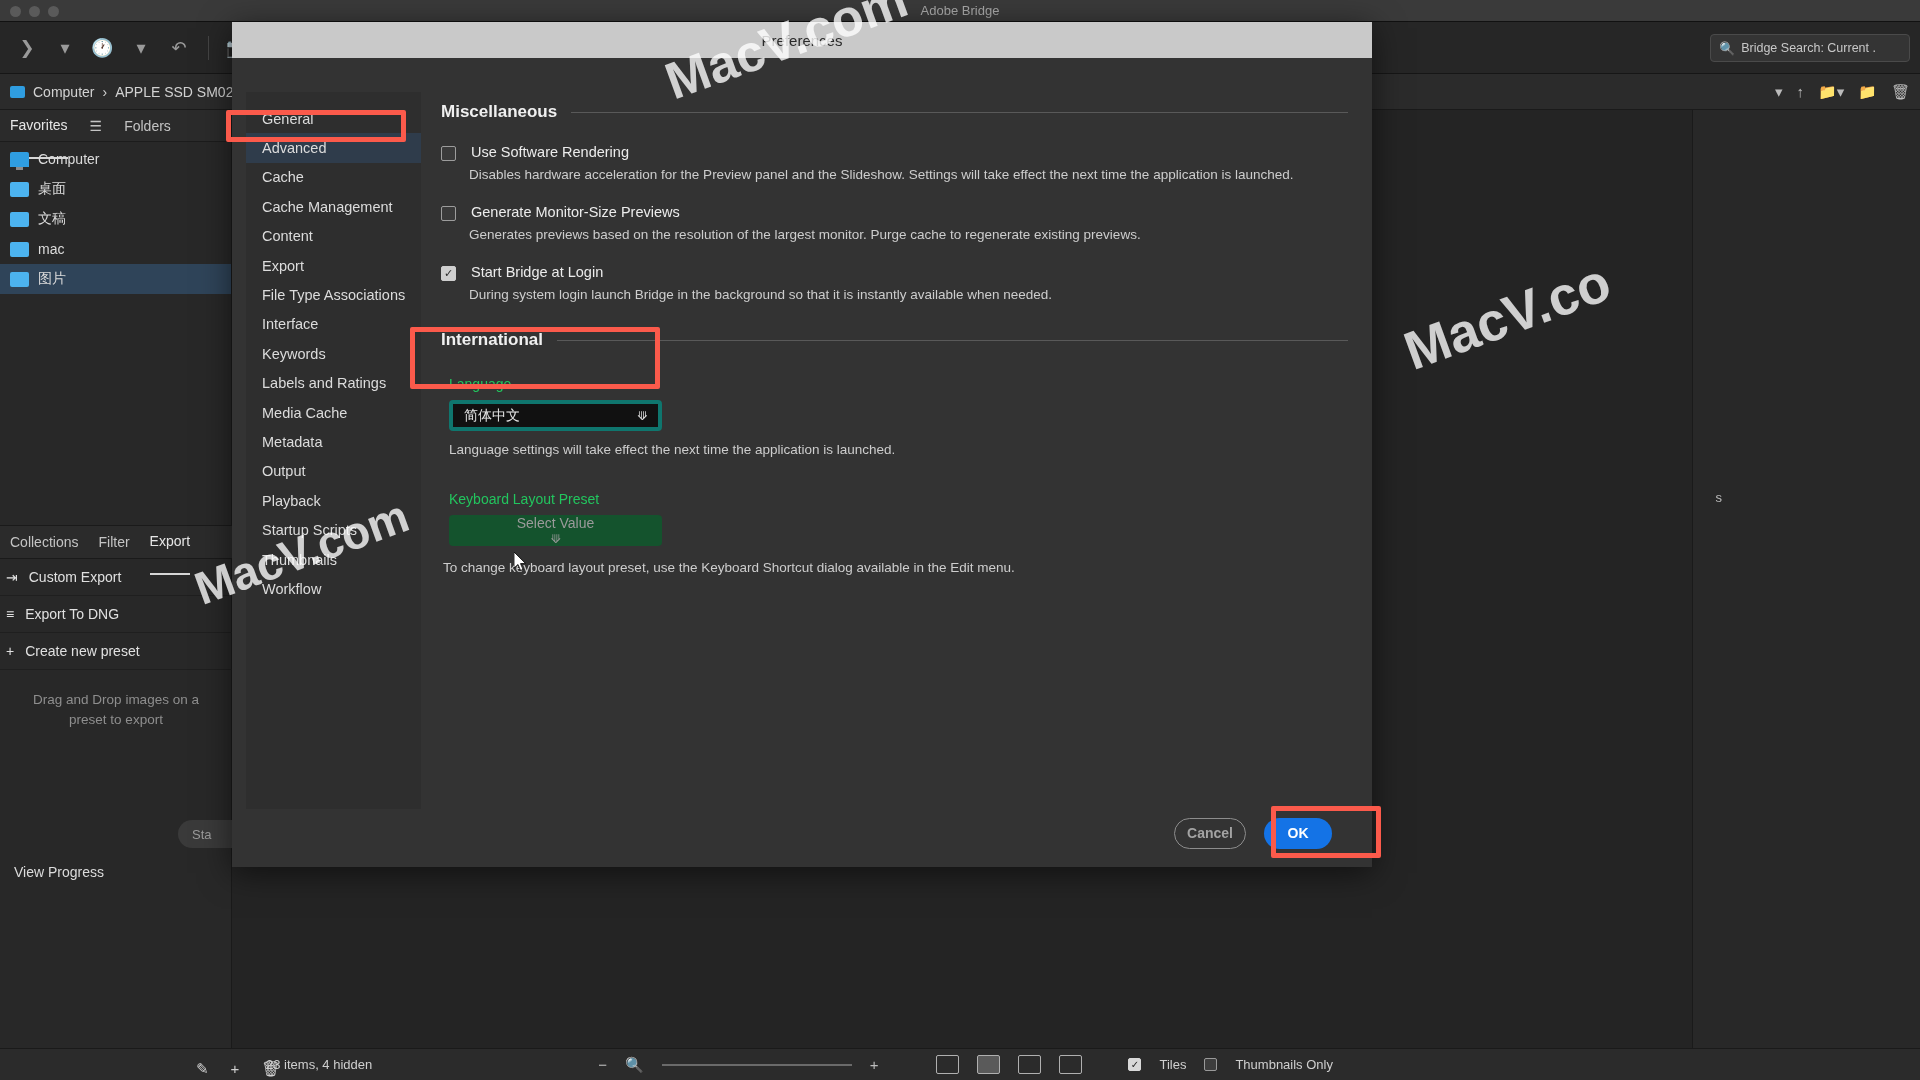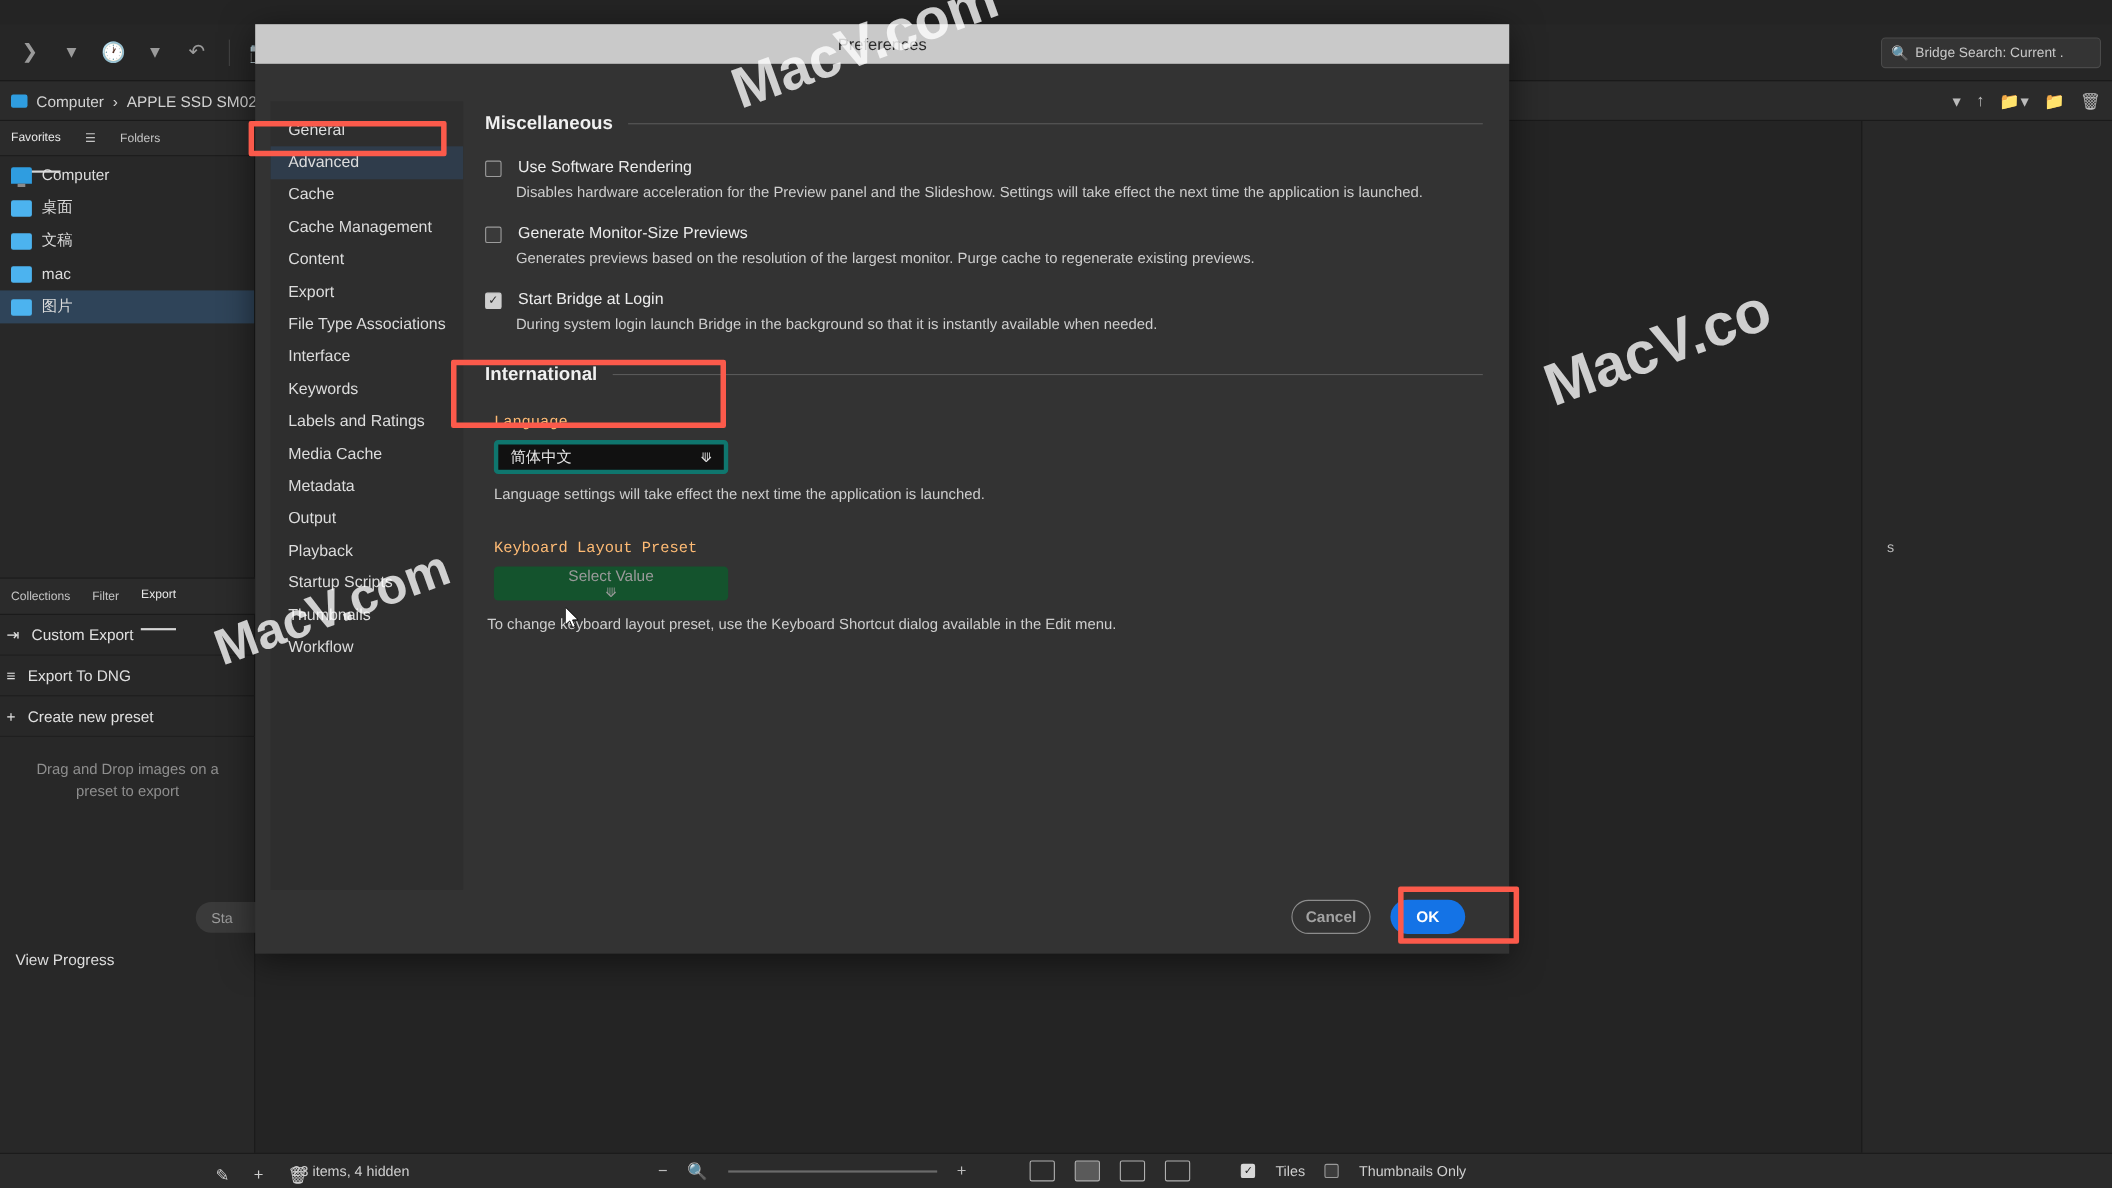--- a/index.html
+++ b/index.html
@@ -55,21 +55,21 @@
   .pathbar-right { margin-left: auto; display: flex; align-items: center; gap: 14px; color: #bbb; font-size: 15px; }
 
   .left-panel {
     position: absolute; left: 0; top: 110px; width: 232px; bottom: 0; background: #282828;
     border-right: 1px solid #1a1a1a;
   }
   .panel-tabs {
     height: 32px; display: flex; align-items: center; gap: 22px; padding: 0 10px;
     border-bottom: 1px solid #1c1c1c; background: #2b2b2b;
   }
-  .panel-tab { font-size: 11px; color: #c4c4c4; padding: 24px 0; }
+  .panel-tab { font-size: 14px; color: #c4c4c4; padding: 24px 0; }
   .panel-tab.active { color: #e6e6e6; border-bottom: 2px solid #d6d6d6; }
   .fav-list { padding-top: 2px; }
   .fav-row {
     height: 30px; display: flex; align-items: center; gap: 9px; padding-left: 10px;
     font-size: 14px; color: #dcdcdc;
   }
   .fav-row.sel { background: #2f4459; }
   .folder-ico { width: 19px; height: 15px; border-radius: 2px; background: #4cb3ef; position: relative; flex: 0 0 auto; }
   .folder-ico.mon { background: #2f9de0; border-radius: 2px 2px 0 0; }
   .folder-ico.mon::after { content:''; position:absolute; left:6px; bottom:-3px; width:7px; height:3px; background:#8a8a8a;}
@@ -156,21 +156,21 @@
   .chk {
     width: 15px; height: 15px; border: 1.5px solid #9c9c9c; border-radius: 2px;
     background: #3a3a3a; flex: 0 0 auto; margin-top: 2px;
     display: inline-flex; align-items: center; justify-content: center;
     font-size: 11px; color: #2a2a2a; line-height: 1;
   }
   .chk.on { background: #cfcfcf; border-color: #cfcfcf; }
   .chk-label { font-size: 14.5px; color: #ececec; }
   .chk-desc { font-size: 13.5px; color: #cdcdcd; margin: 6px 0 22px 28px; }
 
-  .field-label { font-size: 14px; color: #fdba74; margin-bottom: 8px; font-family: Liberation Mono, monospace; }
+  .field-label { font-size: 14px; color: #22c55e; margin-bottom: 8px; }
   .select {
     width: 213px; height: 31px; border-radius: 4px; background: #4a4a4a;
     display: flex; align-items: center; justify-content: space-between;
     padding: 0 11px; font-size: 14px; color: #e6e6e6;
   }
   .select.focused { background: #111111; border: 4px solid #0f766e; }
   .select.disabled { color: #9a9a9a; background: #14532d; flex-direction: column; }
   .chev { font-size: 12px; color: #e0e0e0; }
   .chev.dim { color: #9a9a9a; }
   .note { font-size: 13.5px; color: #cdcdcd; margin-top: 11px; }
@@ -194,20 +194,26 @@
 
   .cursor { position: absolute; left: 514px; top: 552px; width: 13px; height: 20px; }
 </style>
 </head>
 <body>
 
 <div id="root">
 
   <div class="bg-app">
 
+    <div class="mac-titlebar">
+      <span class="traffic t1"></span>
+      <span class="traffic t2"></span>
+      <span class="traffic t3"></span>
+      <div class="mac-title">Adobe Bridge</div>
+    </div>
 
     <div class="toolbar">
       <div class="tb-icon">❯</div>
       <div class="tb-icon">▾</div>
       <div class="tb-icon">🕐</div>
       <div class="tb-icon">▾</div>
       <div class="tb-icon">↶</div>
       <div class="tb-sep"></div>
       <div class="tb-icon">📷</div>
       <div class="tb-icon">☷</div>

